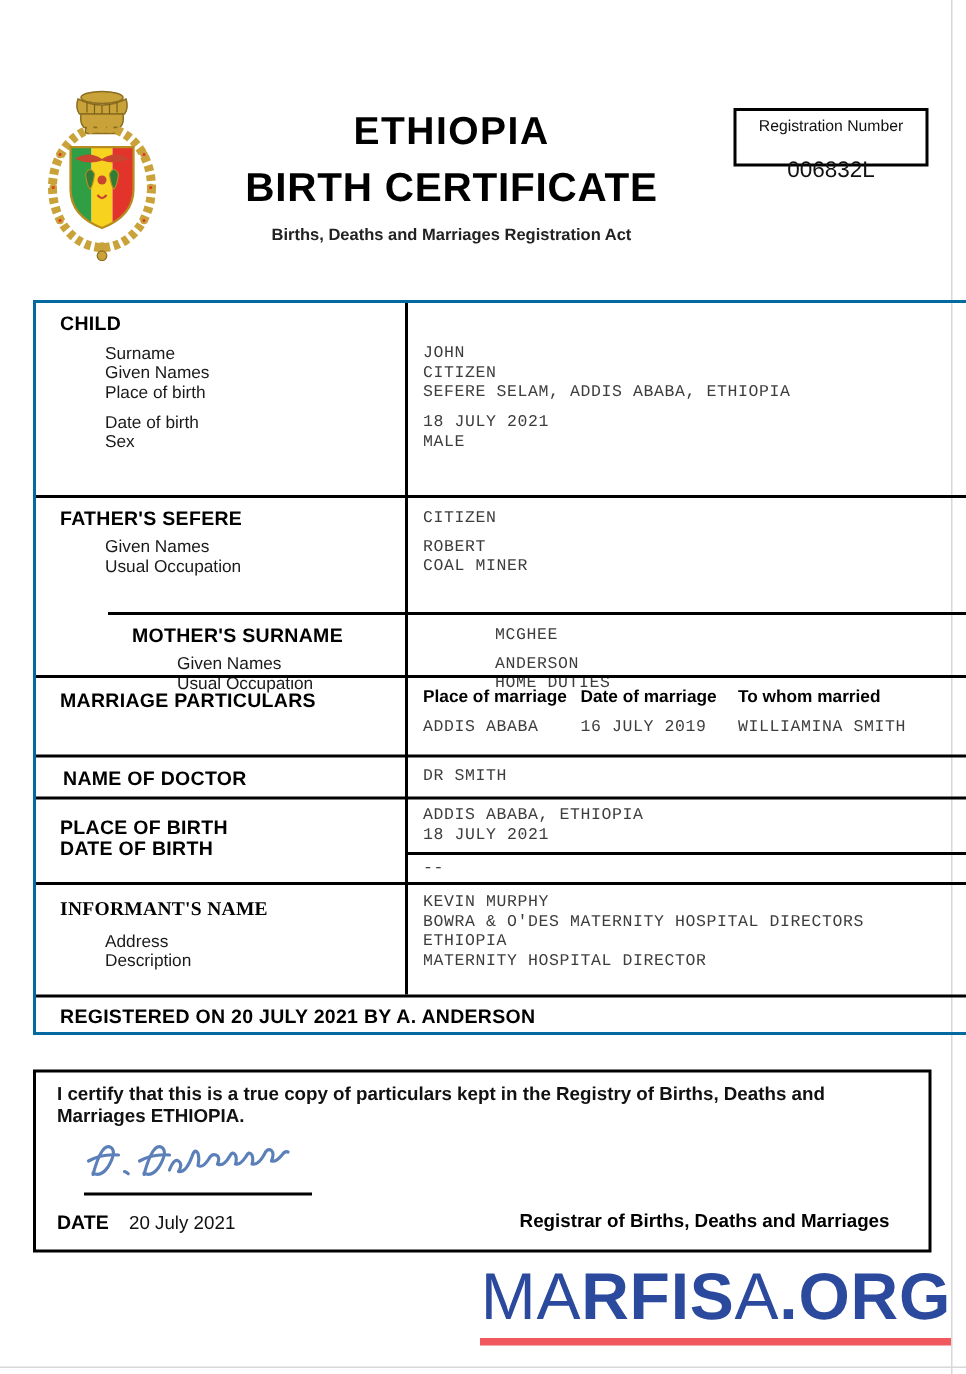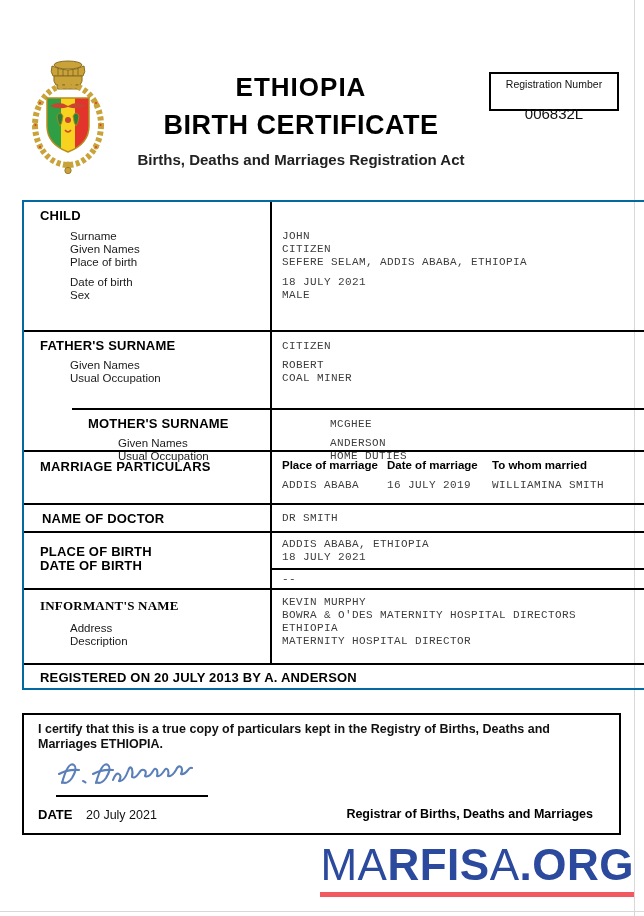--- a/index.html
+++ b/index.html
@@ -9,21 +9,21 @@
     font-family:"Liberation Sans", sans-serif; color:#000; overflow:hidden;
   }
   .scan-edge-right { position:absolute; top:0; right:9px; width:1px; height:100%; background:#d8d8d8; }
   .scan-edge-bottom { position:absolute; left:0; bottom:4px; width:100%; height:1px; background:#d8d8d8; }
 
   
   .crest { position:absolute; left:30px; top:58px; width:76px; height:116px; }
   .title-block { position:absolute; left:121px; top:0; width:360px; text-align:center; }
   .country-title { position:absolute; top:72px; width:100%; font-size:26px; font-weight:bold; letter-spacing:1px; }
   .doc-title { position:absolute; top:110px; width:100%; font-size:27px; font-weight:bold; letter-spacing:0.5px; }
-  .act-line { position:absolute; top:151px; width:100%; font-size:15px; font-weight:bold; color:#222; }
+  .act-line { position:absolute; top:151px; width:100%; font-size:11px; font-weight:bold; color:#222; }
   .reg-box { position:absolute; left:489px; top:72px; width:130px; height:39px; border:2px solid #000; text-align:center; padding-top:4px; }
   .reg-label { font-size:10.5px; color:#111; }
   .reg-number { font-size:15px; color:#111; margin-top:15px; }
 
   
   .main-table { position:absolute; left:22px; top:200px; width:631px; height:490px; border:2px solid #0369a1; }
   .sec { position:absolute; left:0; width:100%; }
   .bt { border-top:2px solid #000; }
   .vdivider { position:absolute; left:246px; top:0; width:2px; height:461px; background:#000; }
   .sec-title { position:absolute; font-size:13px; font-weight:bold; letter-spacing:0.2px; white-space:nowrap; }
@@ -145,21 +145,21 @@
         <span>Date of  birth</span>
         <span>Sex</span>
       </div>
       <div class="val-stack" style="left:258px; top:74px;">
         <span>18 JULY 2021</span>
         <span>MALE</span>
       </div>
     </div>
 
     <div class="sec bt" style="top:128px; height:62px;">
-      <div class="sec-title" style="left:16px; top:6px;">FATHER'S SURNAME</div>
+      <div class="sec-title" style="left:16px; top:6px;">FATHER'S SEFERE</div>
       <div class="val-stack" style="left:258px; top:8px;">
         <span>CITIZEN</span>
       </div>
       <div class="lbl-stack" style="left:46px; top:27px;">
         <span>Given Names</span>
         <span>Usual Occupation</span>
       </div>
       <div class="val-stack" style="left:258px; top:27px;">
         <span>ROBERT</span>
         <span>COAL MINER</span>
@@ -227,21 +227,21 @@
         <span>ETHIOPIA</span>
         <span>MATERNITY HOSPITAL DIRECTOR</span>
       </div>
       <div class="lbl-stack" style="left:46px; top:32px;">
         <span>Address</span>
         <span>Description</span>
       </div>
     </div>
 
     <div class="sec bt" style="top:461px; height:25px;">
-      <div class="sec-title" style="left:16px; top:5px;">REGISTERED ON 20 JULY 2013 BY A. ANDERSON</div>
+      <div class="sec-title" style="left:16px; top:5px;">REGISTERED ON 20 JULY 2021 BY A. ANDERSON</div>
     </div>
   </div>
 
   <div class="cert-box">
     <div class="cert-statement">I certify that this is a true copy of particulars kept in the Registry of Births, Deaths and Marriages ETHIOPIA.</div>
     <svg class="signature" viewBox="0 0 170 40">
       <g fill="none" stroke="#5b7fb8" stroke-width="2.1" stroke-linecap="round" stroke-linejoin="round">
         <path d="M10,30 Q16,8 22,12 Q26,15 20,25 Q15,32 10,29"></path>
         <path d="M7,21 Q16,16 27,17"></path>
         <path d="M31,28 q1.5,0.5 2.5,1.5"></path>

